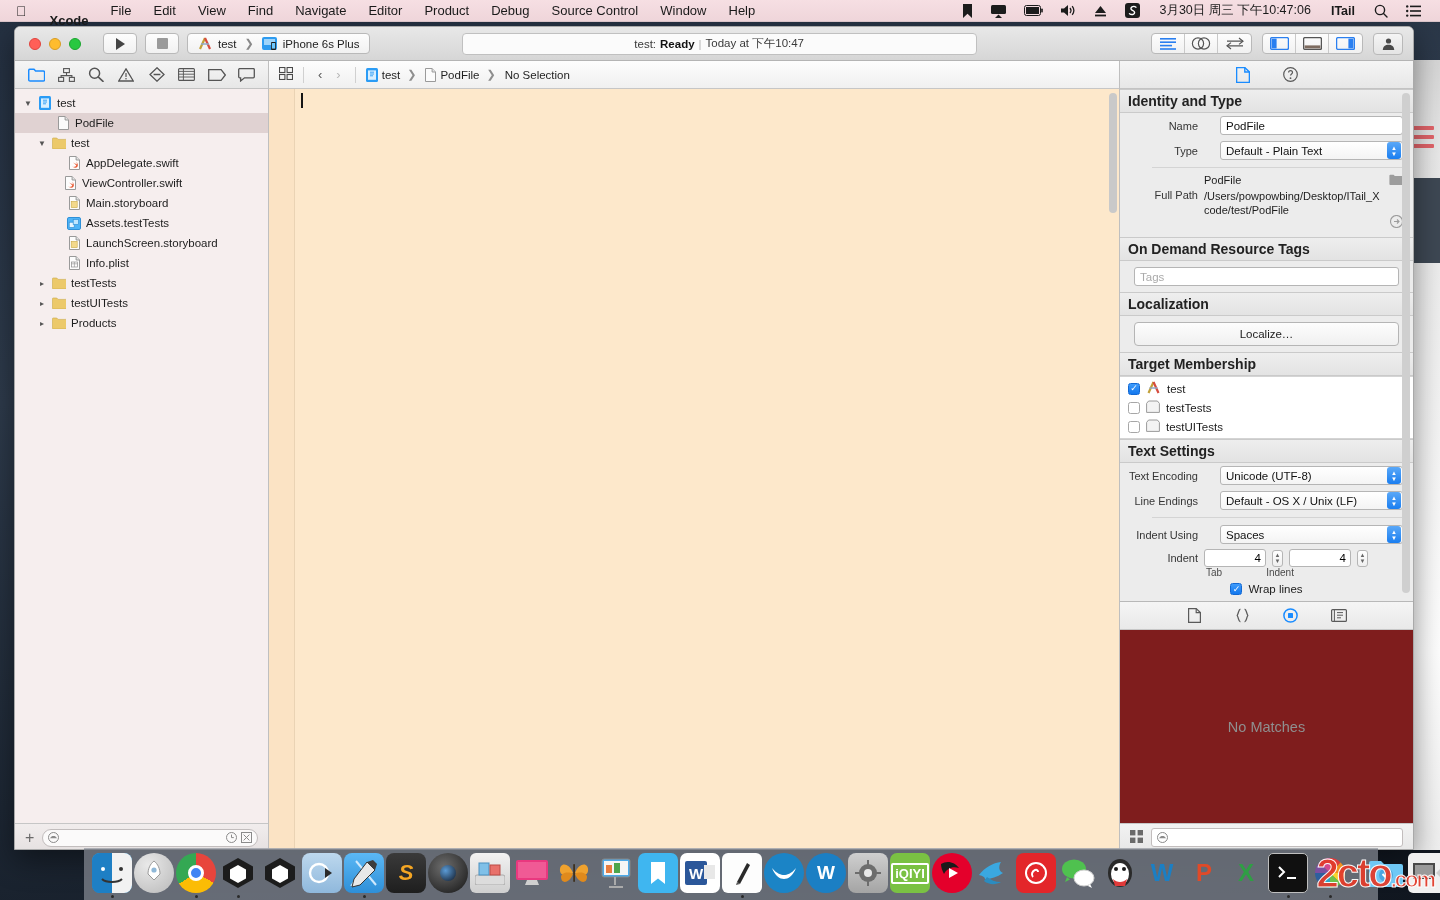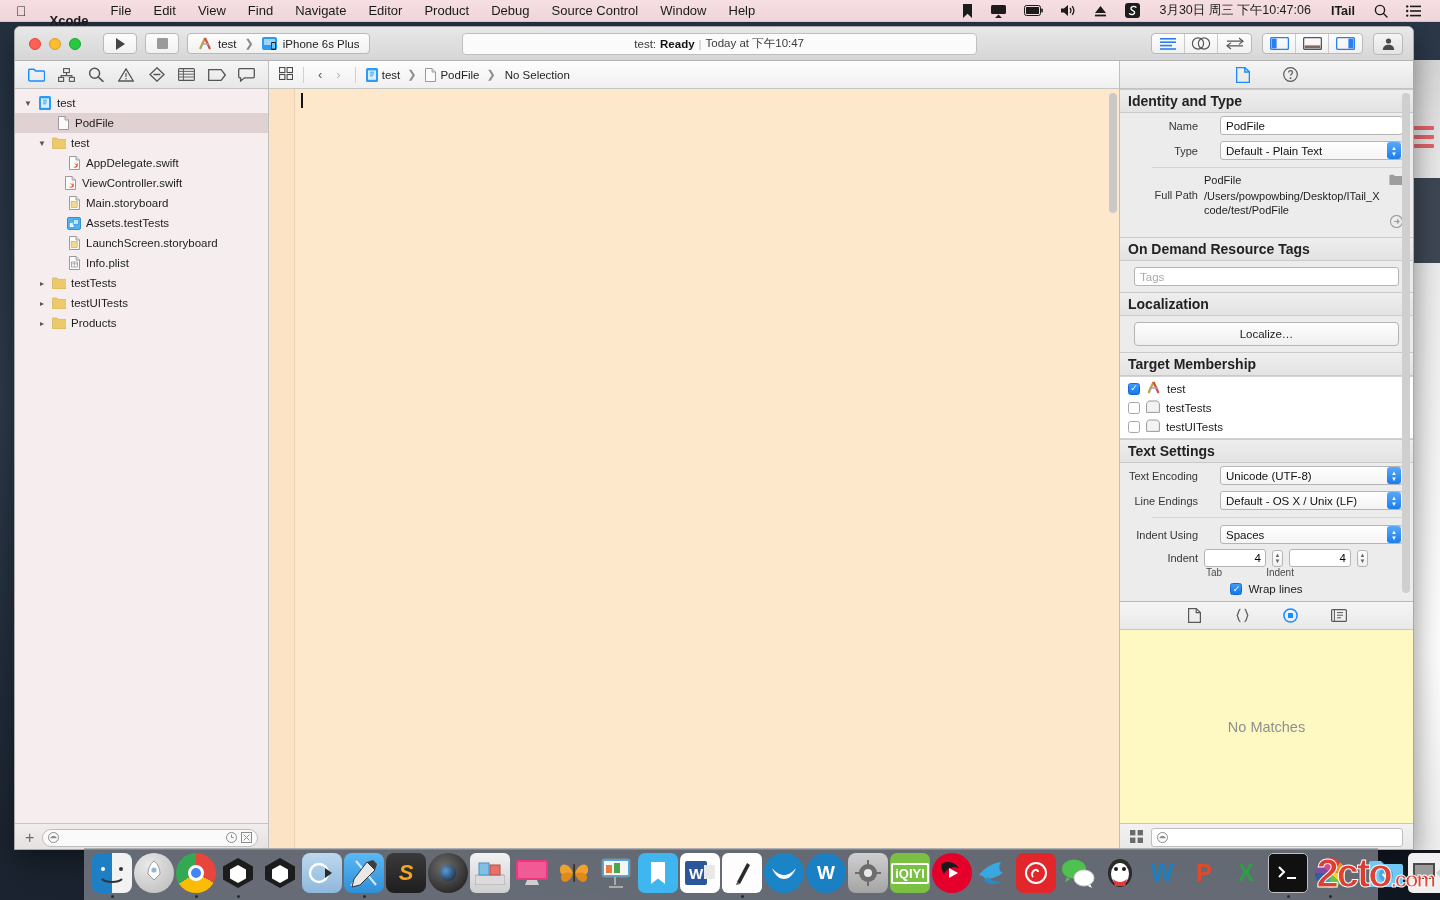--- a/index.html
+++ b/index.html
@@ -201,21 +201,21 @@
     align-items:center; justify-content:center; font-size:6px; line-height:6px; color:#666; flex:none; }
   .sublabels { display:flex; font-size:10px; color:#4a4a4a; padding-left:86px; gap:44px; }
   .wrap-row { display:flex; align-items:center; justify-content:center; gap:6px; font-size:11.5px; color:#1b1b1b; padding:5px 0 6px; }
   .insp-scrollbar { position:absolute; right:3px; top:4px; width:8px; height:500px; background:#cfcfcf; border-radius:4px; }
 
   
   .lib { flex:1; display:flex; flex-direction:column; border-top:1px solid #b8b8b8; background:#fafafa; }
   .lib-tabs { height:28px; background:linear-gradient(180deg,#f5f5f5,#e9e9e9);
     border-bottom:1px solid #c7c7c7; display:flex; align-items:center; justify-content:center; gap:26px; }
   .lib-tabs .lt { width:22px; height:20px; display:flex; align-items:center; justify-content:center; }
-  .lib-body { flex:1; background:#fef9c3; display:flex; align-items:center; justify-content:center;
+  .lib-body { flex:1; background:#7f1d1d; display:flex; align-items:center; justify-content:center;
     font-size:14.5px; color:#8f8f8f; }
   .lib-foot { height:28px; background:linear-gradient(180deg,#f2f2f2,#e7e7e7);
     border-top:1px solid #c7c7c7; display:flex; align-items:center; gap:8px; padding:0 10px; }
 
   
   .dock {
     position:absolute; bottom:0; left:84px; width:1294px; height:52px;
     background:rgba(120,124,134,.82);
     border-top:1px solid rgba(255,255,255,.28);
     display:flex; align-items:flex-end; padding:2px 8px 2px; gap:2px;

